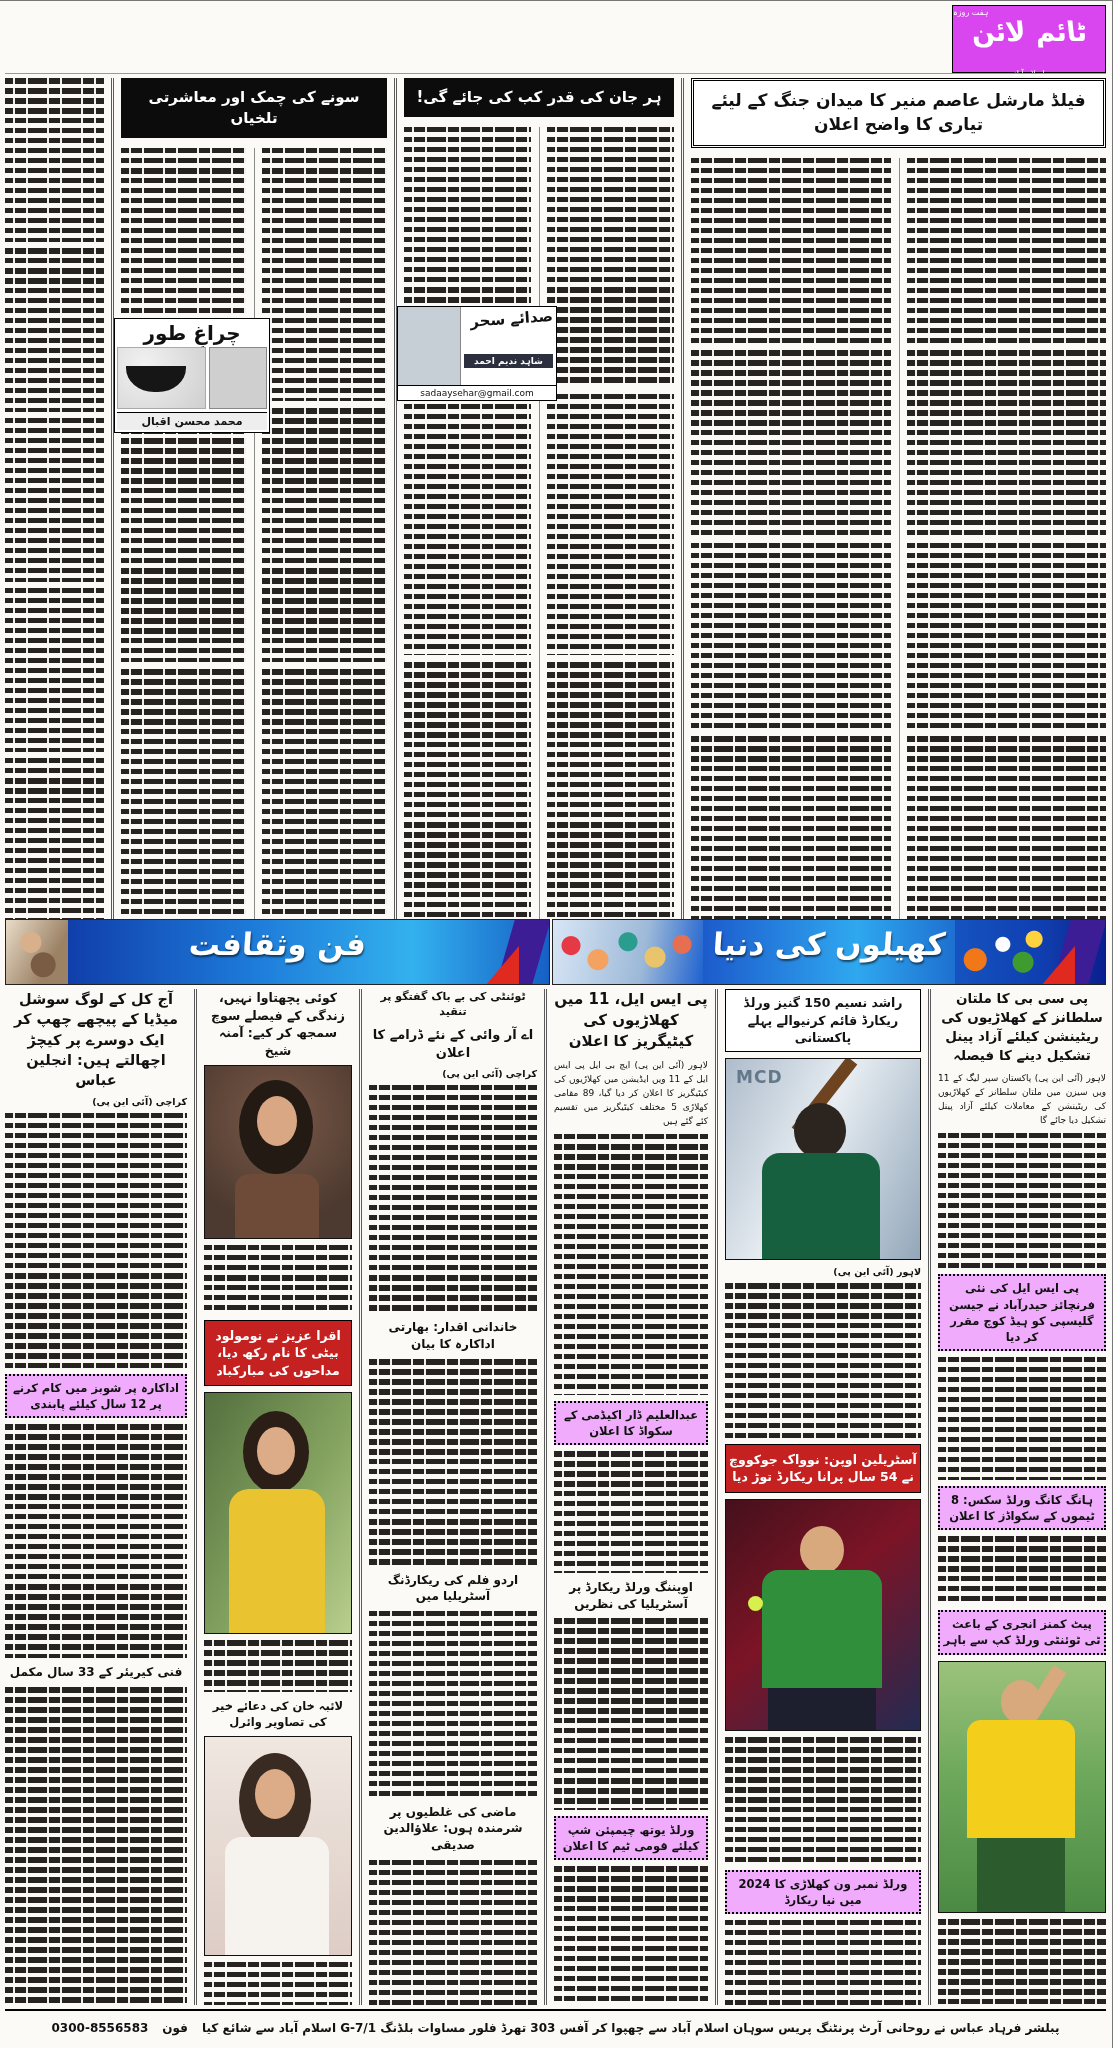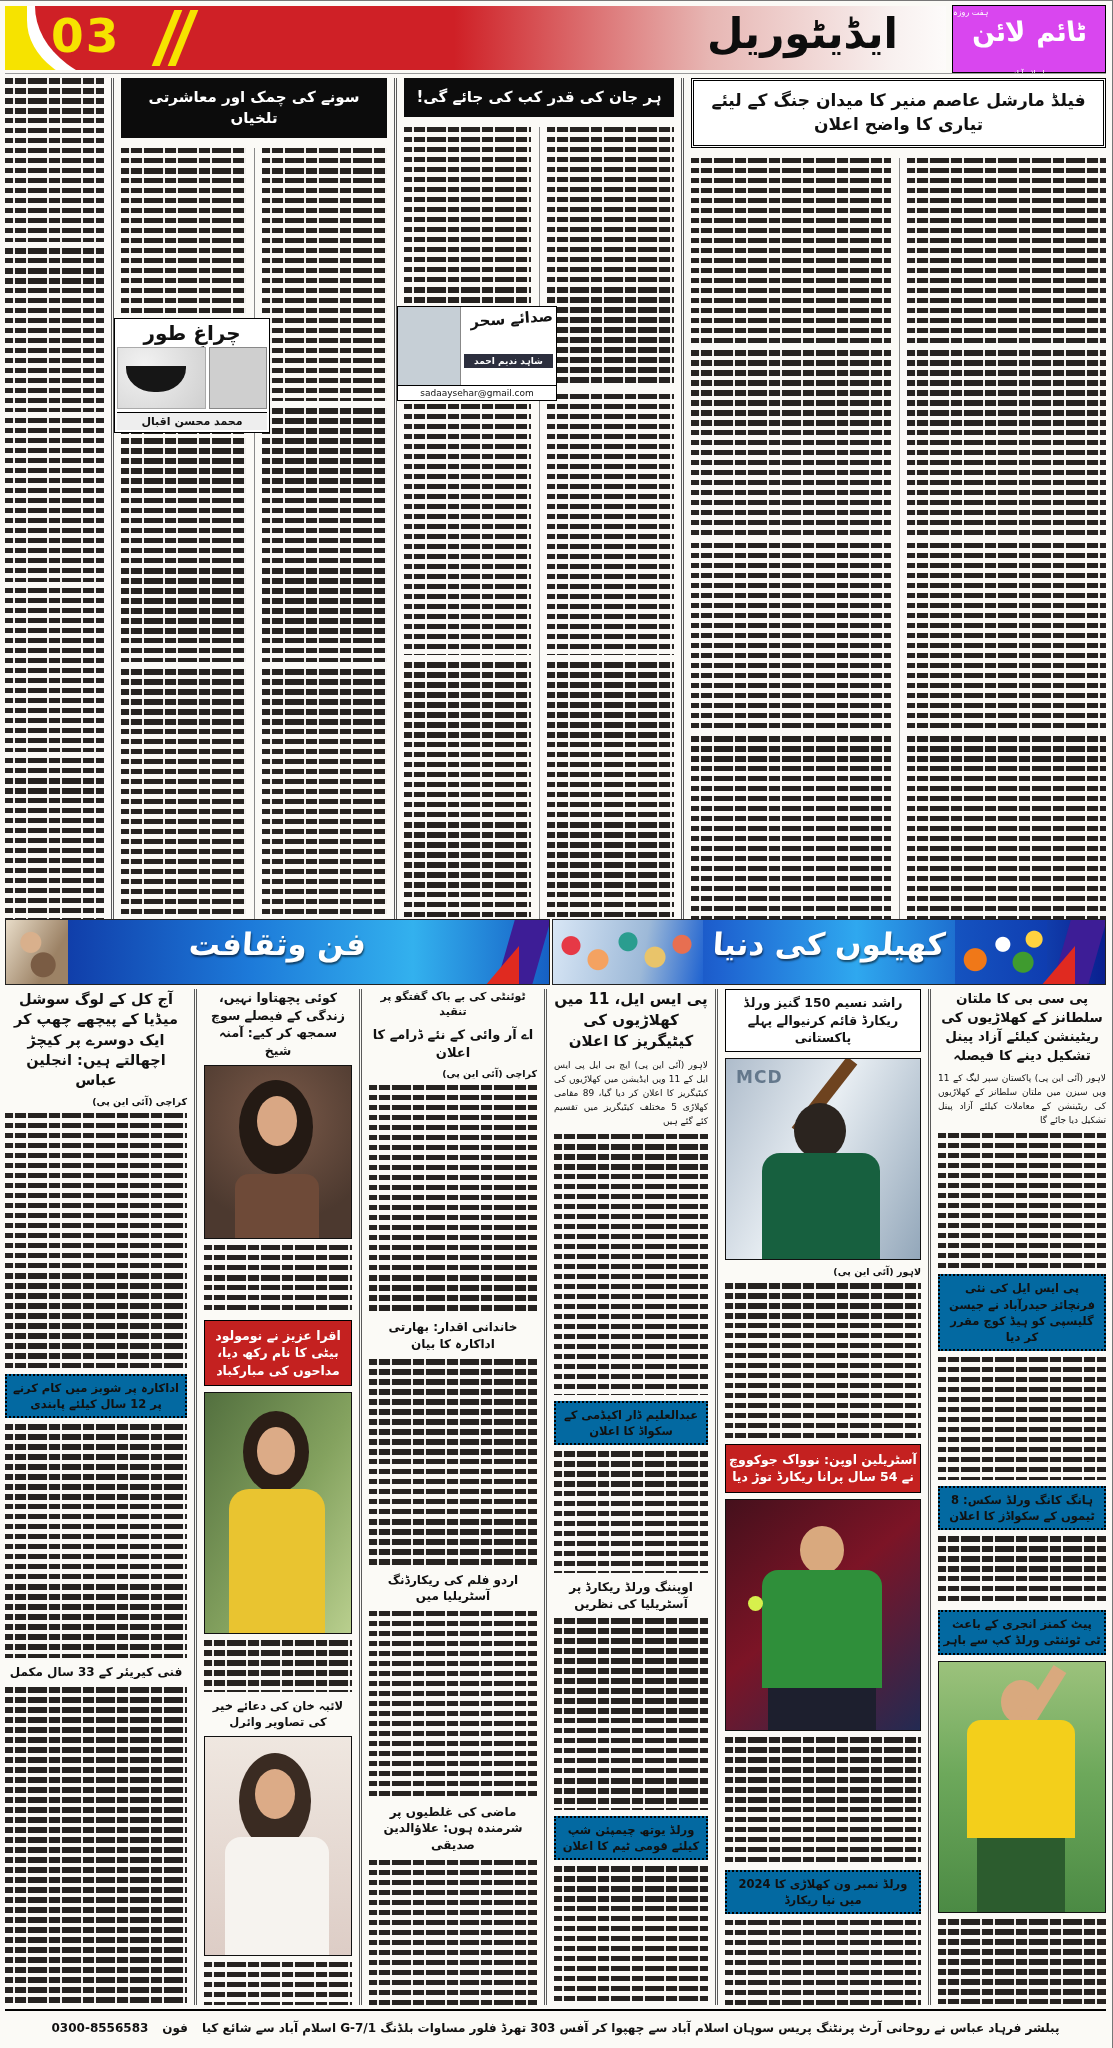--- a/index.html
+++ b/index.html
@@ -24,21 +24,21 @@
   .etitle{position:absolute;right:48px;top:3px;font-size:42px;font-weight:900;color:#0d0d0d;}
   .logo{position:absolute;top:-1px;right:0;width:152px;height:66px;background:#d946ef;color:#fff;
         border:1px solid #000;text-align:center;}
   .lg-weekly{font-size:8px;text-align:left;padding:2px 6px 0 0;direction:rtl;}
   .lg-title{font-size:27px;font-weight:900;line-height:30px;transform:skewX(6deg);}
   .lg-city{font-size:8px;margin-top:22px;}
   
   .hx{font-weight:bold;text-align:center;line-height:1.4;flex:none;}
   .h-box{border:3px double #000;background:#fff;padding:8px 4px;font-size:17px;}
   .h-black{background:#0c0c0c;color:#fff;padding:9px 4px;font-size:15px;}
-  .h-dotted{border:2px dotted #000;padding:4px 3px;font-size:11.5px;background:#0369a1;}
+  .h-dotted{border:2px dotted #000;padding:4px 3px;font-size:11.5px;background:#f0abfc;}
   .h-red{background:#c42120;color:#fff;border:1px solid #000;padding:6px 3px;font-size:12.5px;}
   .h-strip{border:1px solid #000;background:#fff;padding:4px 2px;font-size:12.5px;}
   .h-plain{font-size:13px;}
   .lead-txt{font-size:9px;line-height:14px;text-align:justify;flex:none;}
   .dl{font-weight:bold;font-size:9.5px;flex:none;}
   
   .cols{display:flex;}
   .story,.lcol{display:flex;flex-direction:column;gap:6px;min-width:0;}
   .rule{border-inline-end:3px double #5a5a5a;padding-inline-end:7px;margin-inline-end:7px;}
   .subcols{display:flex;gap:8px;flex:1;margin-top:4px;}
@@ -100,28 +100,20 @@
   
   .footer{position:absolute;left:6px;right:6px;top:2008px;height:34px;border-top:2px solid #000;
           display:flex;align-items:center;justify-content:center;gap:14px;font-size:12px;font-weight:bold;background:#fbfaf6;}
 </style>
 </head>
 <body>
 
 <div class="page">
 
   <div class="header">
-    <div class="strip">
-      <div class="rim"></div>
-      <div class="redarea"></div>
-      <div class="pnum">03</div>
-      <div class="slash s1"></div>
-      <div class="slash s2"></div>
-      <div class="etitle">ایڈیٹوریل</div>
-    </div>
     <div class="logo">
       <div class="lg-weekly">ہفت روزہ</div>
       <div class="lg-title">ٹائم لائن</div>
       <div class="lg-city">اسلام آباد</div>
     </div>
   </div>
 
   <div class="editorial cols">
 
     <section class="story rule" style="width:415px">

